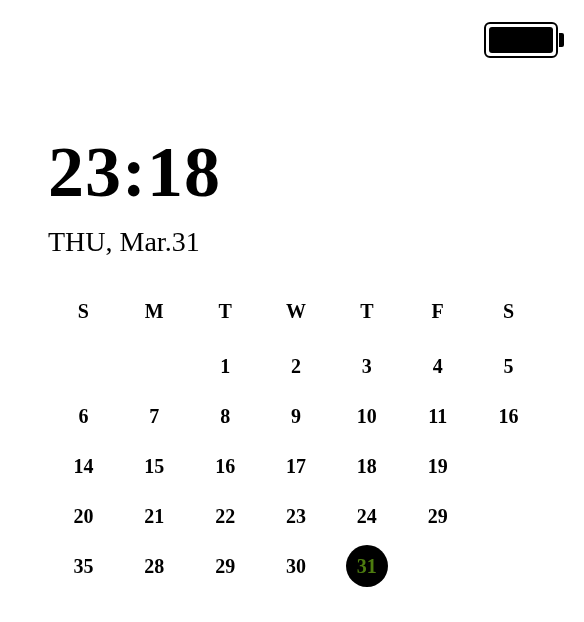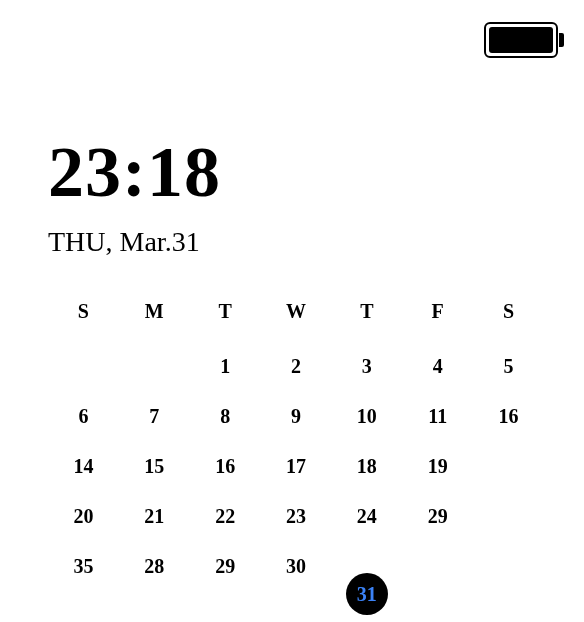--- a/index.html
+++ b/index.html
@@ -87,22 +87,21 @@
       margin-bottom: 18px;
     }
     .cal-cell {
       font-size: 20px;
       font-weight: bold;
       height: 32px;
       line-height: 32px;
       position: relative;
     }
     .cal-cell.today {
-      color: #3b82f6;
-      margin-top: 28px;
+      color: #4d7c0f;
     }
     .cal-cell.today::before {
       content: "";
       position: absolute;
       width: 42px;
       height: 42px;
       background: #000;
       border-radius: 50%;
       left: 50%;
       top: 50%;

